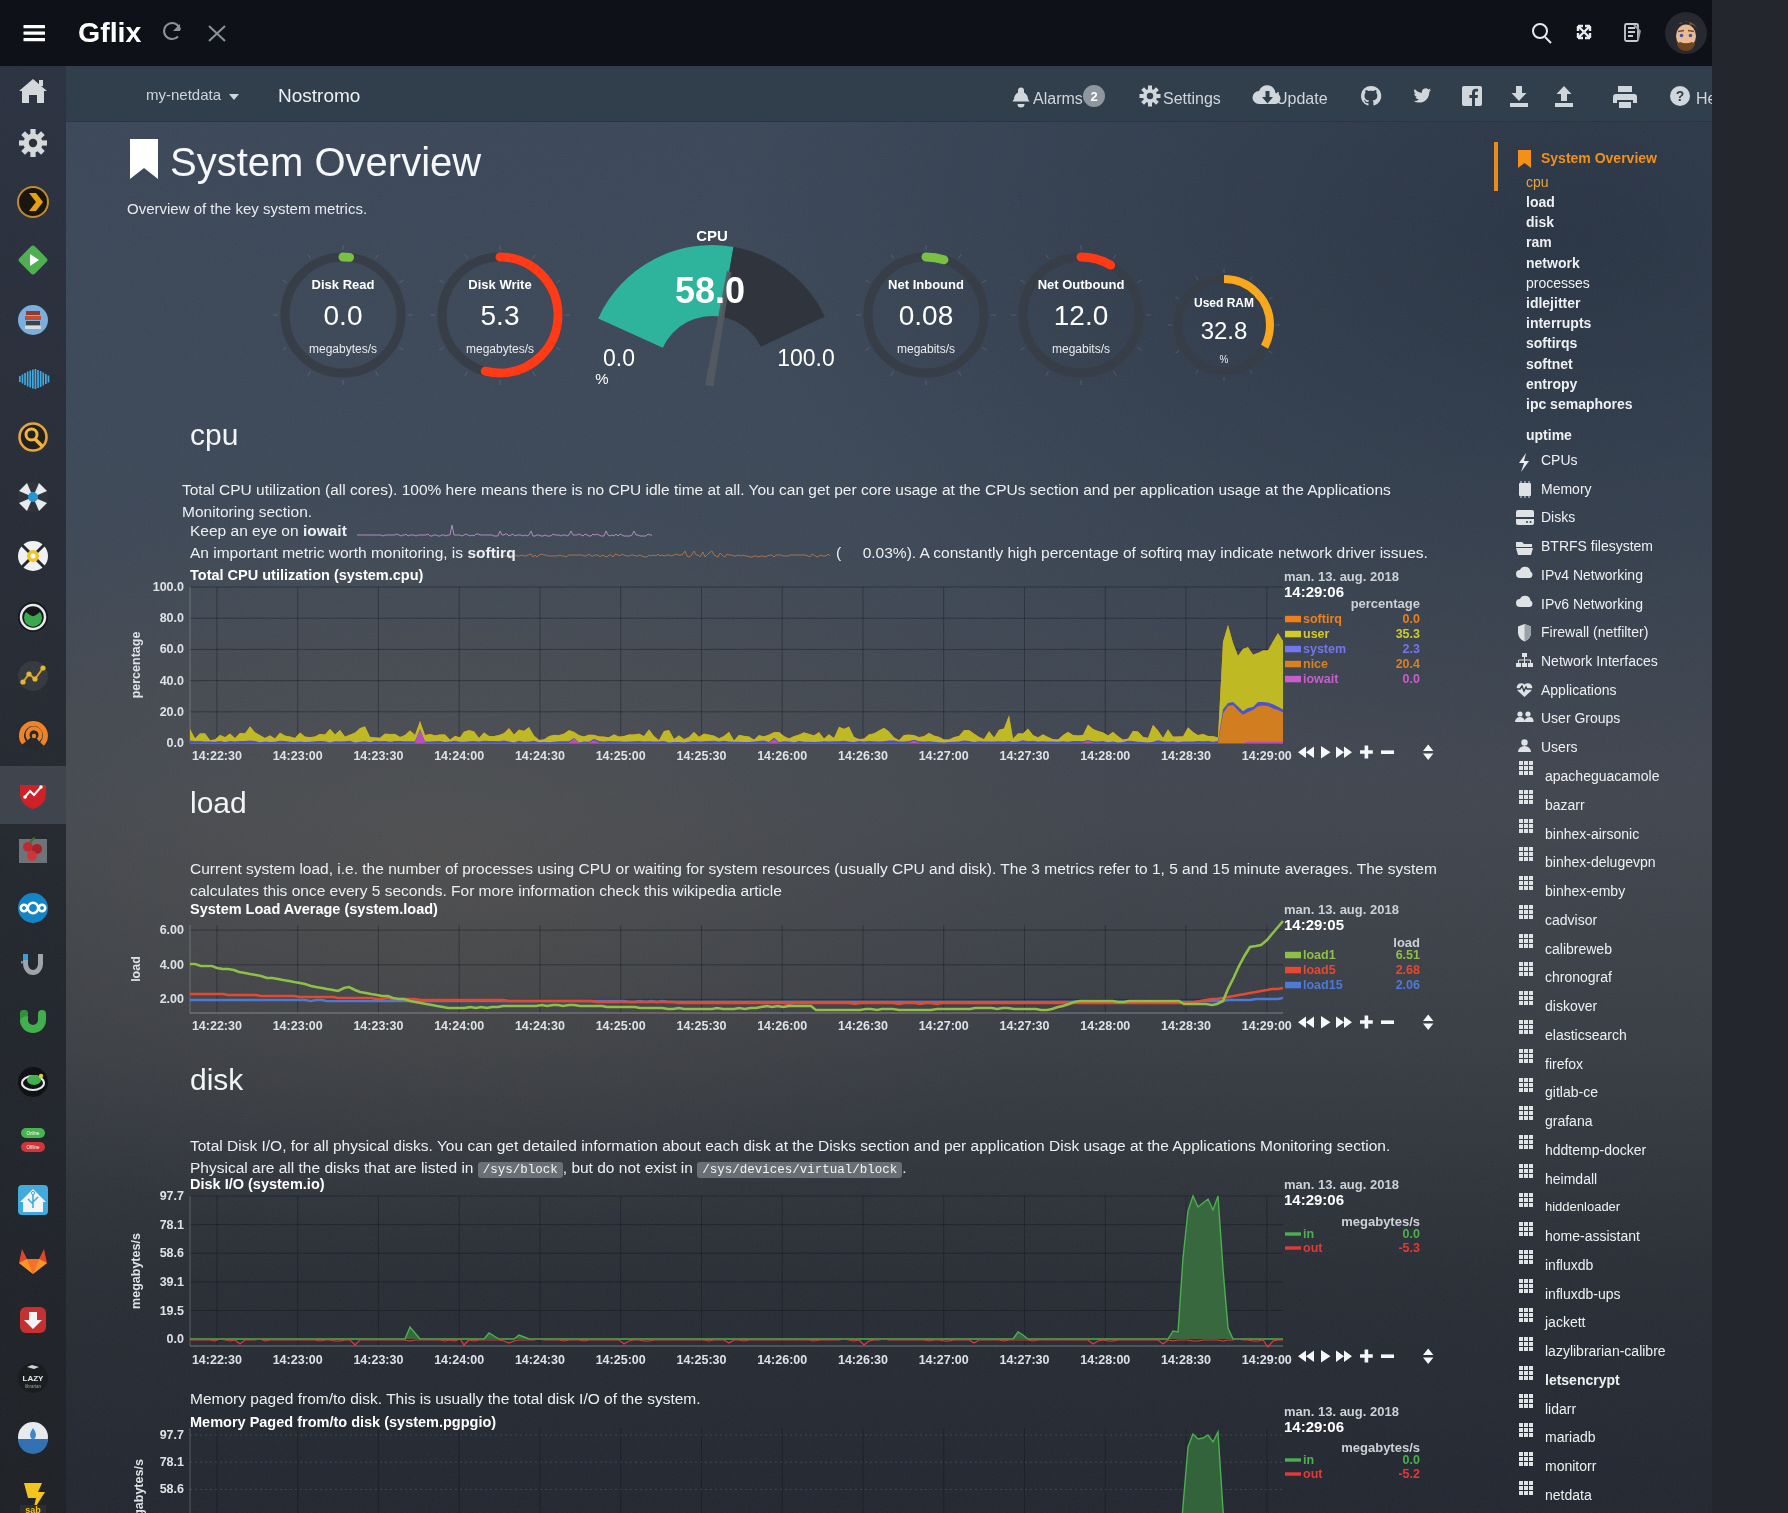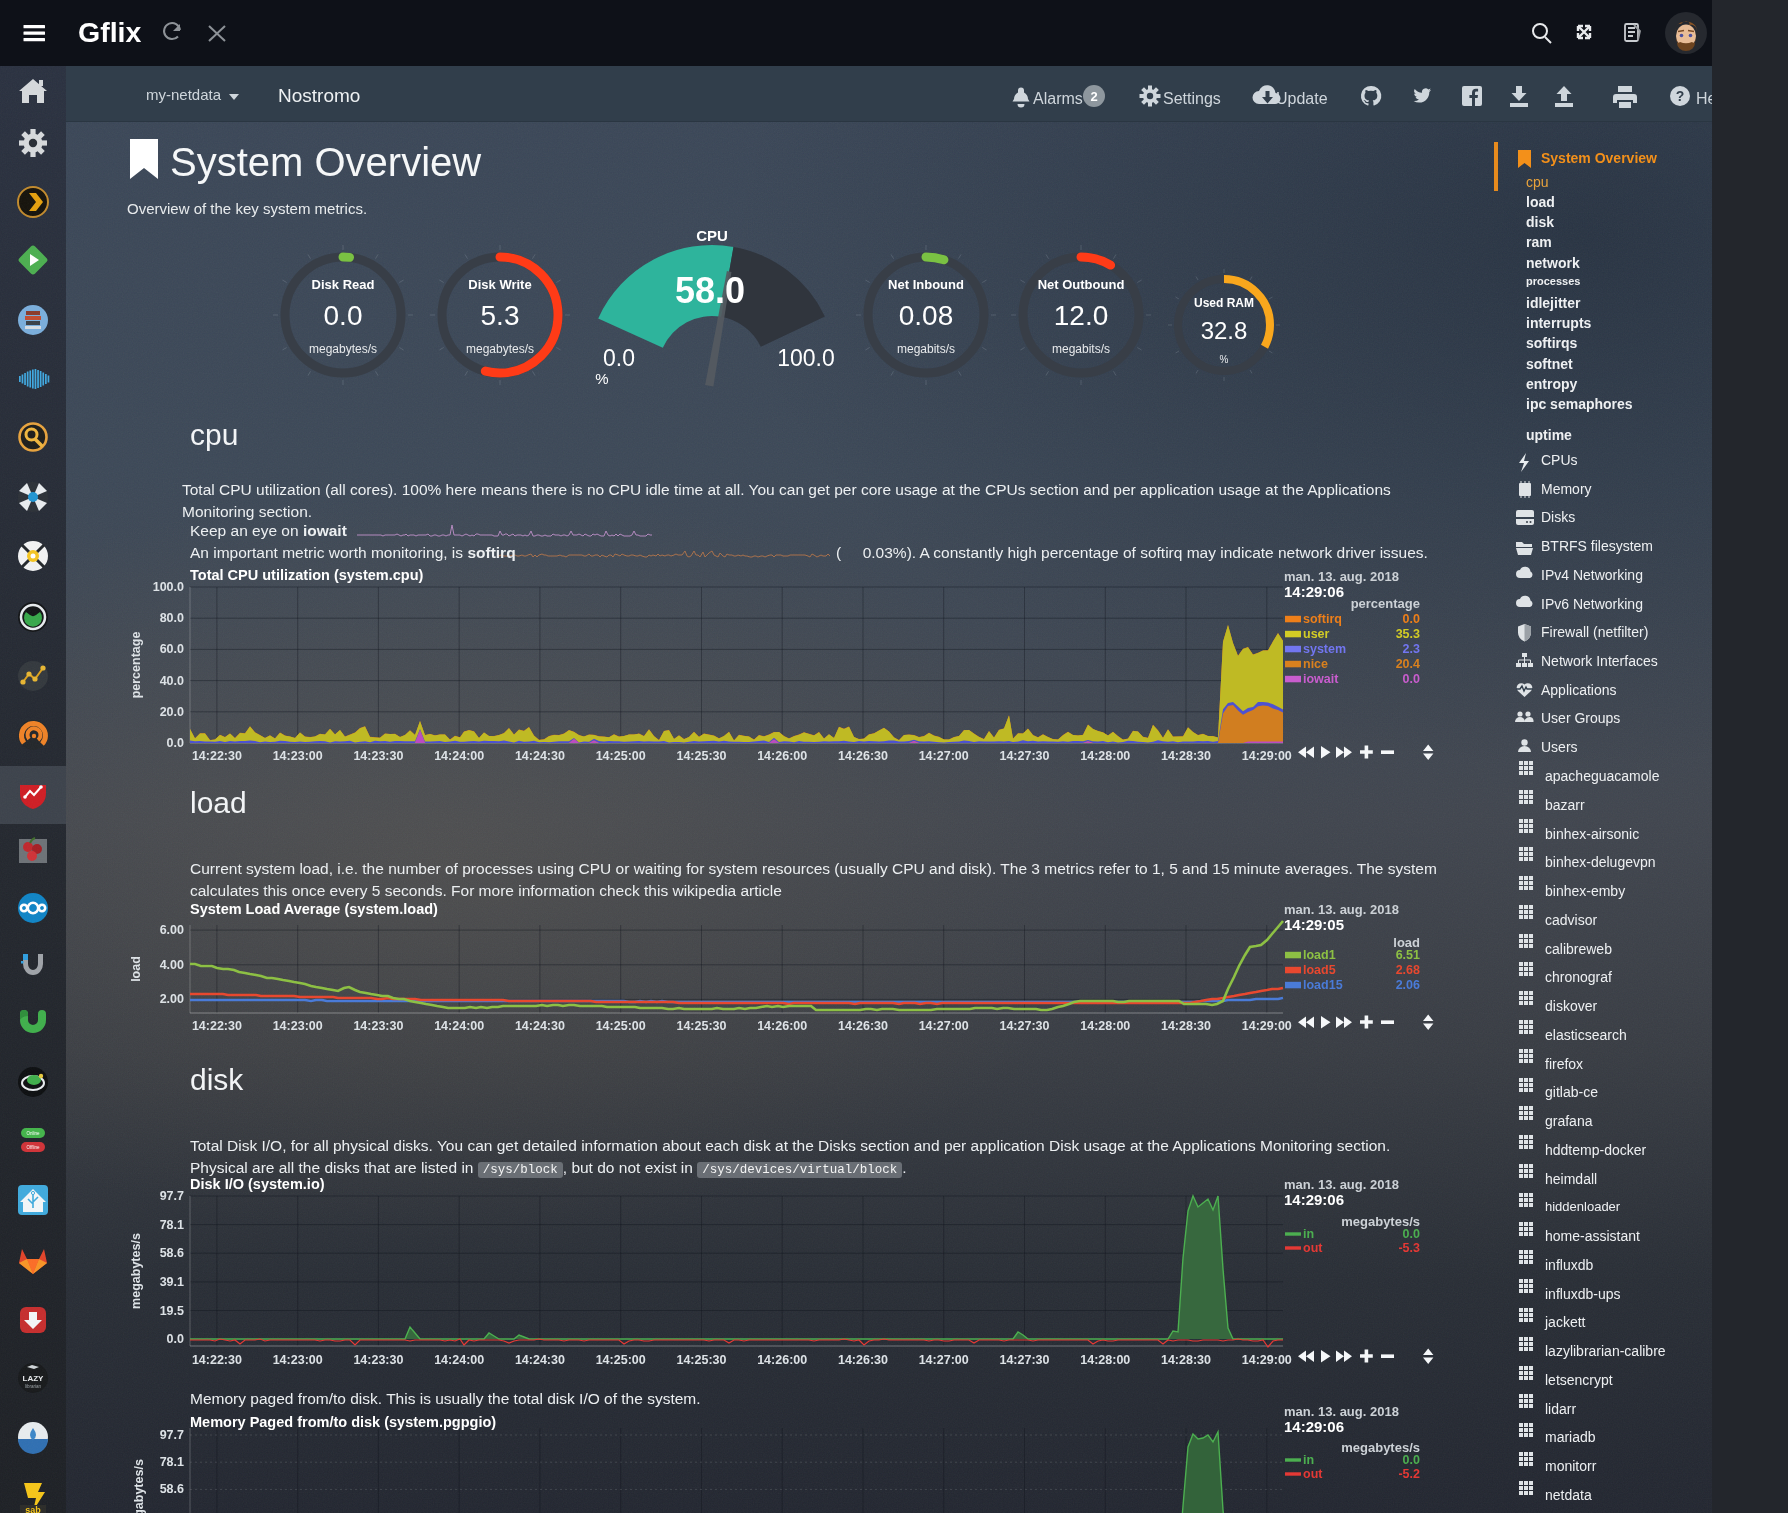--- a/index.html
+++ b/index.html
@@ -387,21 +387,21 @@
 <div class="htext" style="left:124px;top:1069px;width:1260px;font-size:15.5px;line-height:22px;color:#eceff1">Total Disk I/O, for all physical disks. You can get detailed information about each disk at the Disks section and per application Disk usage at the Applications Monitoring section.<br>Physical are all the disks that are listed in <span class="code">/sys/block</span>, but do not exist in <span class="code">/sys/devices/virtual/block</span>.</div>
 <div class="htext" style="left:124px;top:1324px;font-size:15.5px;color:#eceff1">Memory paged from/to disk. This is usually the total disk I/O of the system.</div>
 
 <div id="rightmenu" style="left:1437px;top:0px;width:285px;height:1447px;position:absolute;z-index:4">
         <div style="position:absolute;left:38px;top:84px;color:#f3901a;font-weight:bold;font-size:14px;white-space:nowrap">System Overview</div>
         <div style="position:absolute;left:23px;top:108px;color:#e8a33c;font-weight:normal;font-size:14px;white-space:nowrap">cpu</div>
         <div style="position:absolute;left:23px;top:128.0px;color:#eef0f2;font-weight:bold;font-size:14px;white-space:nowrap">load</div>
         <div style="position:absolute;left:23px;top:148.2px;color:#eef0f2;font-weight:bold;font-size:14px;white-space:nowrap">disk</div>
         <div style="position:absolute;left:23px;top:168.4px;color:#eef0f2;font-weight:bold;font-size:14px;white-space:nowrap">ram</div>
         <div style="position:absolute;left:23px;top:188.60000000000002px;color:#eef0f2;font-weight:bold;font-size:14px;white-space:nowrap">network</div>
-        <div style="position:absolute;left:23px;top:208.8px;color:#eef0f2;font-weight:bold;font-size:11px;white-space:nowrap">processes</div>
+        <div style="position:absolute;left:23px;top:208.8px;color:#eef0f2;font-weight:normal;font-size:14px;white-space:nowrap">processes</div>
         <div style="position:absolute;left:23px;top:229.0px;color:#eef0f2;font-weight:bold;font-size:14px;white-space:nowrap">idlejitter</div>
         <div style="position:absolute;left:23px;top:249.2px;color:#eef0f2;font-weight:bold;font-size:14px;white-space:nowrap">interrupts</div>
         <div style="position:absolute;left:23px;top:269.4px;color:#eef0f2;font-weight:bold;font-size:14px;white-space:nowrap">softirqs</div>
         <div style="position:absolute;left:23px;top:289.6px;color:#eef0f2;font-weight:bold;font-size:14px;white-space:nowrap">softnet</div>
         <div style="position:absolute;left:23px;top:309.79999999999995px;color:#eef0f2;font-weight:bold;font-size:14px;white-space:nowrap">entropy</div>
         <div style="position:absolute;left:23px;top:330.0px;color:#eef0f2;font-weight:bold;font-size:14px;white-space:nowrap">ipc semaphores</div>
         <div style="position:absolute;left:23px;top:361px;color:#eef0f2;font-weight:bold;font-size:14px;white-space:nowrap">uptime</div>
         <div style="position:absolute;left:38px;top:386.0px;color:#eef0f2;font-weight:normal;font-size:14px;white-space:nowrap">CPUs</div>
         <div style="position:absolute;left:38px;top:414.7px;color:#eef0f2;font-weight:normal;font-size:14px;white-space:nowrap">Memory</div>
         <div style="position:absolute;left:38px;top:443.4px;color:#eef0f2;font-weight:normal;font-size:14px;white-space:nowrap">Disks</div>
@@ -427,21 +427,21 @@
         <div style="position:absolute;left:42px;top:1018.25px;color:#eef0f2;font-weight:normal;font-size:14px;white-space:nowrap">gitlab-ce</div>
         <div style="position:absolute;left:42px;top:1047.0px;color:#eef0f2;font-weight:normal;font-size:14px;white-space:nowrap">grafana</div>
         <div style="position:absolute;left:42px;top:1075.75px;color:#eef0f2;font-weight:normal;font-size:14px;white-space:nowrap">hddtemp-docker</div>
         <div style="position:absolute;left:42px;top:1104.5px;color:#eef0f2;font-weight:normal;font-size:14px;white-space:nowrap">heimdall</div>
         <div style="position:absolute;left:42px;top:1133.25px;color:#eef0f2;font-weight:normal;font-size:13px;white-space:nowrap">hiddenloader</div>
         <div style="position:absolute;left:42px;top:1162.0px;color:#eef0f2;font-weight:normal;font-size:14px;white-space:nowrap">home-assistant</div>
         <div style="position:absolute;left:42px;top:1190.75px;color:#eef0f2;font-weight:normal;font-size:14px;white-space:nowrap">influxdb</div>
         <div style="position:absolute;left:42px;top:1219.5px;color:#eef0f2;font-weight:normal;font-size:14px;white-space:nowrap">influxdb-ups</div>
         <div style="position:absolute;left:42px;top:1248.25px;color:#eef0f2;font-weight:normal;font-size:14px;white-space:nowrap">jackett</div>
         <div style="position:absolute;left:42px;top:1277.0px;color:#eef0f2;font-weight:normal;font-size:14px;white-space:nowrap">lazylibrarian-calibre</div>
-        <div style="position:absolute;left:42px;top:1305.75px;color:#eef0f2;font-weight:normal;font-size:14px;white-space:nowrap">letsencrypt</div>
+        <div style="position:absolute;left:42px;top:1305.75px;color:#eef0f2;font-weight:bold;font-size:14px;white-space:nowrap">letsencrypt</div>
         <div style="position:absolute;left:42px;top:1334.5px;color:#eef0f2;font-weight:normal;font-size:14px;white-space:nowrap">lidarr</div>
         <div style="position:absolute;left:42px;top:1363.25px;color:#eef0f2;font-weight:normal;font-size:14px;white-space:nowrap">mariadb</div>
         <div style="position:absolute;left:42px;top:1392.0px;color:#eef0f2;font-weight:normal;font-size:14px;white-space:nowrap">monitorr</div>
         <div style="position:absolute;left:42px;top:1420.75px;color:#eef0f2;font-weight:normal;font-size:14px;white-space:nowrap">netdata</div>
       </div>
 
 <svg class="overlay" width="1788" height="1513" viewBox="0 0 1788 1513">
 <line x1="343.0" y1="250.0" x2="343.0" y2="245.0" stroke="rgba(200,210,220,0.18)"></line>
         <line x1="375.5" y1="258.7" x2="378.0" y2="254.4" stroke="rgba(200,210,220,0.18)"></line>
         <line x1="399.3" y1="282.5" x2="403.6" y2="280.0" stroke="rgba(200,210,220,0.18)"></line>

